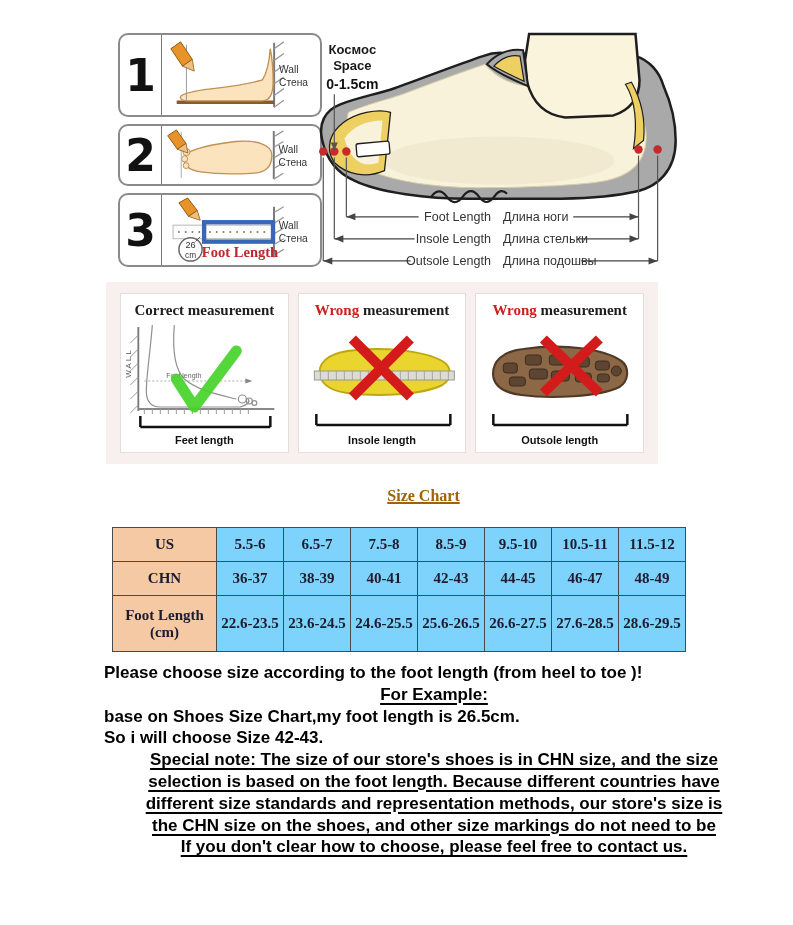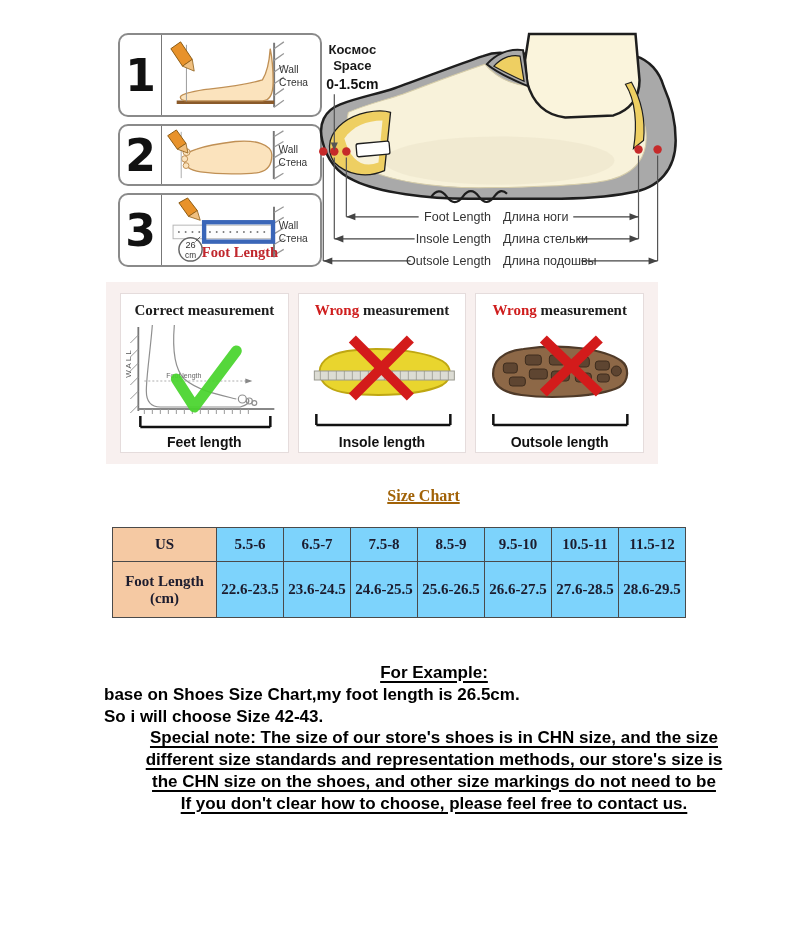--- a/index.html
+++ b/index.html
@@ -26,21 +26,21 @@
   .space-v { font-weight:bold; font-size:14px; fill:#111; }
   .dim-t { font-size:12.5px; fill:#333; }
 
   
   .band { position:absolute; left:106px; top:282px; width:552px; height:182px; background:#f8f0ef; border-radius:0;
           display:flex; gap:9px; padding:11px 14px; }
   .panel { flex:1; background:#ffffff; border:1px solid #e5dcdc; text-align:center; padding-top:8px; }
   .panel-title { font-family:"Liberation Serif", serif; font-weight:600; font-size:15px; color:#1d1d1d; }
   .panel-title .em-red { color:#cf1d1d; }
   .panel svg { display:block; width:100%; margin-top:2px; }
-  .panel-cap { font-weight:bold; font-size:14px; color:#111; margin-top:1px; }
+  .panel-cap { font-weight:bold; font-size:11px; color:#111; margin-top:1px; }
   .wall-vert { font-size:8px; fill:#555; letter-spacing:2px; }
   .sketch { stroke:#8f8f8f; fill:none; stroke-width:1.2; }
   .tiny-lbl { font-size:7px; fill:#666; }
 
   
   .size-title { position:absolute; left:0; top:487px; width:793px; text-align:center;
                 font-family:"Liberation Serif", serif; font-weight:bold; font-size:16px; color:#a16207;
                 text-decoration:underline; text-decoration-thickness:2px;margin-left:27px; }
   table.size { position:absolute; left:112px; top:527px; width:574px; border-collapse:collapse; table-layout:fixed; }
   table.size th, table.size td { border:1.5px solid #4a4a4a; font-family:"Liberation Serif", serif;
@@ -297,37 +297,49 @@
       <tr class="r-sm">
     <th>US</th>
     <td>5.5-6</td>
     <td>6.5-7</td>
     <td>7.5-8</td>
     <td>8.5-9</td>
     <td>9.5-10</td>
     <td>10.5-11</td>
     <td>11.5-12</td>
   </tr>
+  <tr class="r-sm">
+    <th>CHN</th>
+    <td>36-37</td>
+    <td>38-39</td>
+    <td>40-41</td>
+    <td>42-43</td>
+    <td>44-45</td>
+    <td>46-47</td>
+    <td>48-49</td>
+  </tr>
   <tr class="r-lg">
     <th>
       <div>Foot Length</div>
       <div>(cm)</div>
     </th>
     <td>22.6-23.5</td>
     <td>23.6-24.5</td>
     <td>24.6-25.5</td>
     <td>25.6-26.5</td>
     <td>26.6-27.5</td>
     <td>27.6-28.5</td>
     <td>28.6-29.5</td>
   </tr>
 </tbody>
   </table>
 
 <div class="notes">
+  <div class="note-line">Please choose size according to the foot length (from heel to toe )!</div>
   <div class="note-line u">For Example:</div>
   <div class="note-line">base on Shoes Size Chart,my foot length is 26.5cm.</div>
   <div class="note-line">So i will choose Size 42-43.</div>
   <div class="note-line u">Special note: The size of our store's shoes is in CHN size, and the size</div>
+  <div class="note-line u">selection is based on the foot length. Because different countries have</div>
   <div class="note-line u">different size standards and representation methods, our store's size is</div>
   <div class="note-line u">the CHN size on the shoes, and other size markings do not need to be</div>
   <div class="note-line u">If you don't clear how to choose, please feel free to contact us.</div>
 </div>
 
 </body></html>

